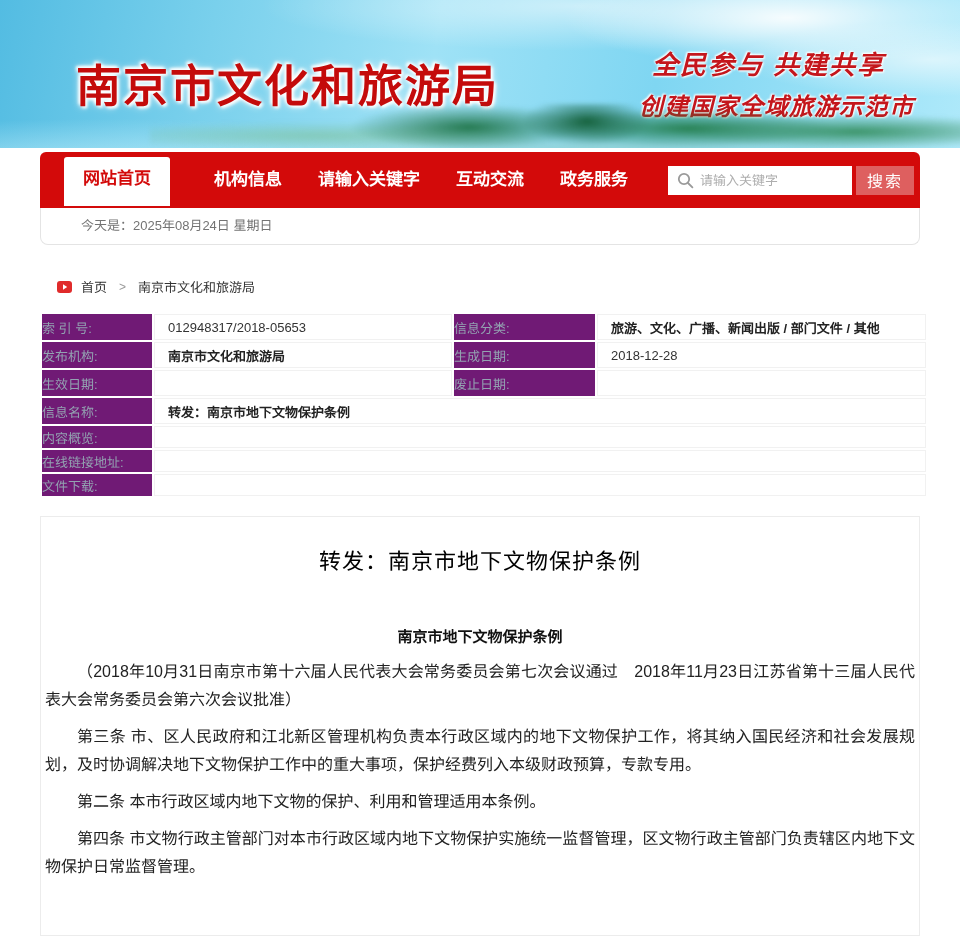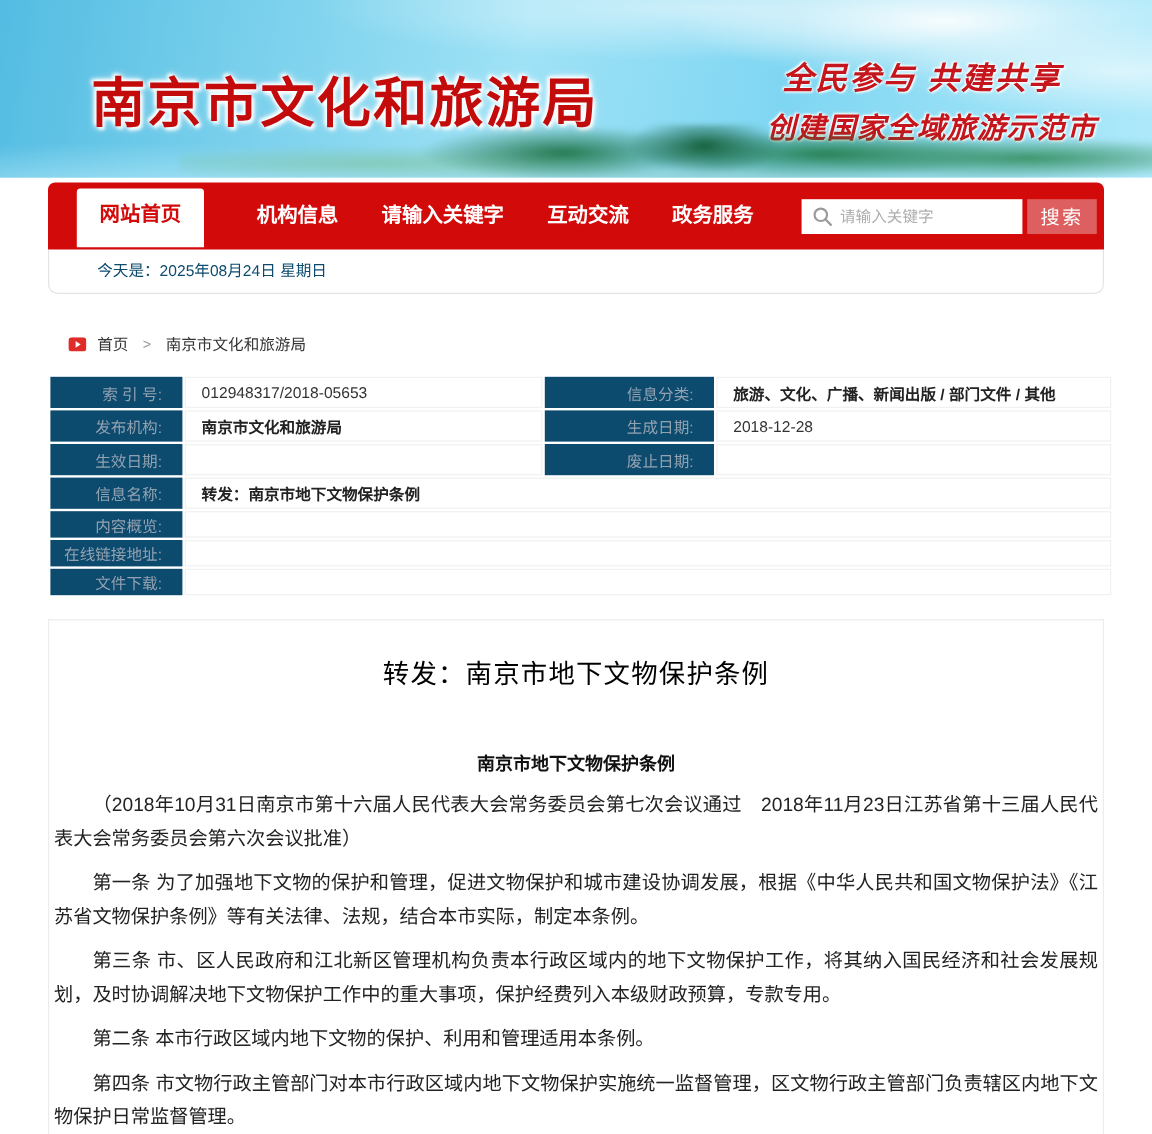--- a/index.html
+++ b/index.html
@@ -59,35 +59,35 @@
   .search-box input::placeholder{ color:#aeaeae; }
   .search-box .mag{ position:absolute; left:9px; top:6px; }
   .search-btn{
     width:58px; height:29px; margin-left:4px; background:#de5f5f; color:#fff;
     border:none; font-size:16px; letter-spacing:2px; cursor:pointer; font-family:inherit;
   }
 
   
   .datebar{
     margin:0 40px; height:37px; background:#fff; border:1px solid #e4e4e4; border-top:none;
-    border-radius:0 0 8px 8px; line-height:36px; padding-left:40px; font-size:13px; color:#0c4a6e;
+    border-radius:0 0 8px 8px; line-height:36px; padding-left:40px; font-size:13px; color:#737373;
   }
 
   
   .breadcrumb{ margin:32px 40px 16px; padding-left:17px; display:flex; align-items:center; font-size:13px; color:#333; }
   .breadcrumb .badge{ margin-right:9px; display:inline-flex; }
   .breadcrumb .sep{ color:#999; margin:0 12px; font-size:12px; }
   .breadcrumb .home{ cursor:pointer; }
 
   
   table.meta{ margin:0 40px; width:888px; border-collapse:separate; border-spacing:2px; table-layout:fixed; }
   table.meta td{ font-size:13px; overflow:hidden; white-space:nowrap; }
   table.meta tr.r{ height:26px; }
   table.meta tr.s{ height:22px; }
-  td.lbl{ background:#0c4a6e; color:#93a2b1; text-align:right; padding-right:17px; }
+  td.lbl{ background:#701a75; color:#93a2b1; padding-right:17px; }
   td.val{ background:#fff; border:1px solid #f1f1f1; padding-left:13px; color:#333; }
   td.val.b{ font-weight:bold; color:#222; }
 
   
   .docbox{
     margin:18px 40px 0; border:1px solid #ececec; background:#fff;
     padding:26px 4px 40px; min-height:420px;
   }
   .doc-title{
     text-align:center; font-family:"Liberation Serif","DejaVu Serif",serif;
@@ -185,18 +185,17 @@
     <td class="lbl">文件下载:</td>
     <td class="val" colspan="3"></td>
   </tr>
 </tbody>
   </table>
 
 <article class="docbox">
   <h1 class="doc-title">转发：南京市地下文物保护条例</h1>
   <h2 class="doc-subtitle">南京市地下文物保护条例</h2>
   <p>（2018年10月31日南京市第十六届人民代表大会常务委员会第七次会议通过　2018年11月23日江苏省第十三届人民代表大会常务委员会第六次会议批准）</p>
-  <p>第一条 为了加强地下文物的保护和管理，促进文物保护和城市建设协调发展，根据《中华人民共和国文物保护法》《江苏省文物保护条例》等有关法律、法规，结合本市实际，制定本条例。</p>
   <p>第三条 市、区人民政府和江北新区管理机构负责本行政区域内的地下文物保护工作，将其纳入国民经济和社会发展规划，及时协调解决地下文物保护工作中的重大事项，保护经费列入本级财政预算，专款专用。</p>
   <p>第二条 本市行政区域内地下文物的保护、利用和管理适用本条例。</p>
   <p>第四条 市文物行政主管部门对本市行政区域内地下文物保护实施统一监督管理，区文物行政主管部门负责辖区内地下文物保护日常监督管理。</p>
 
 </article>
 
 </body></html>

